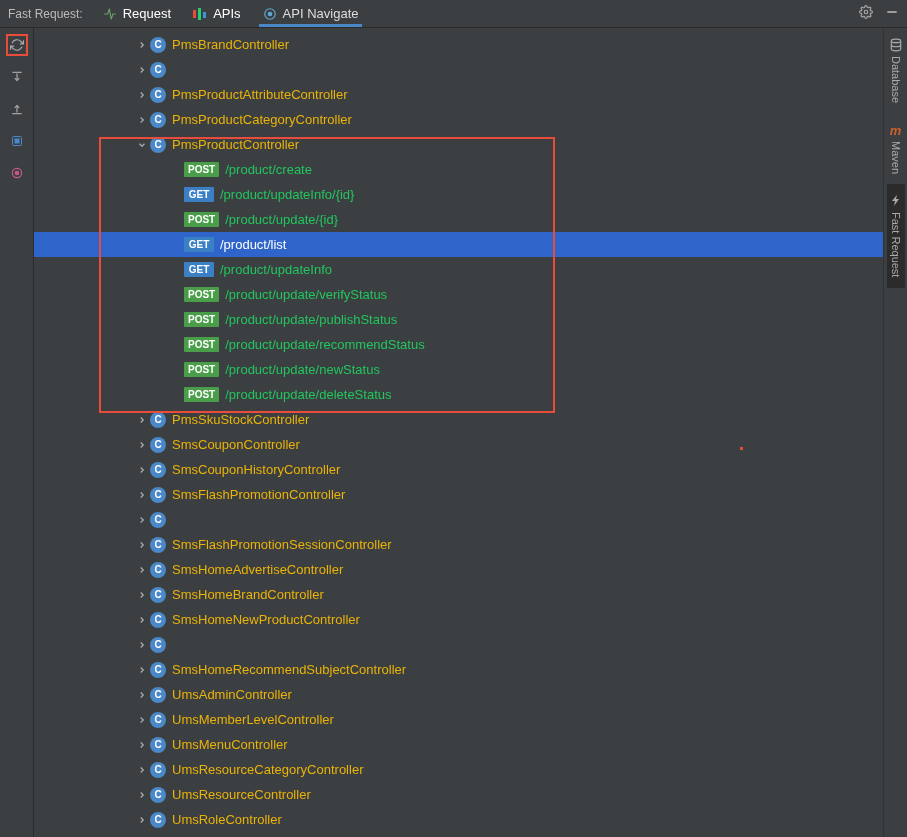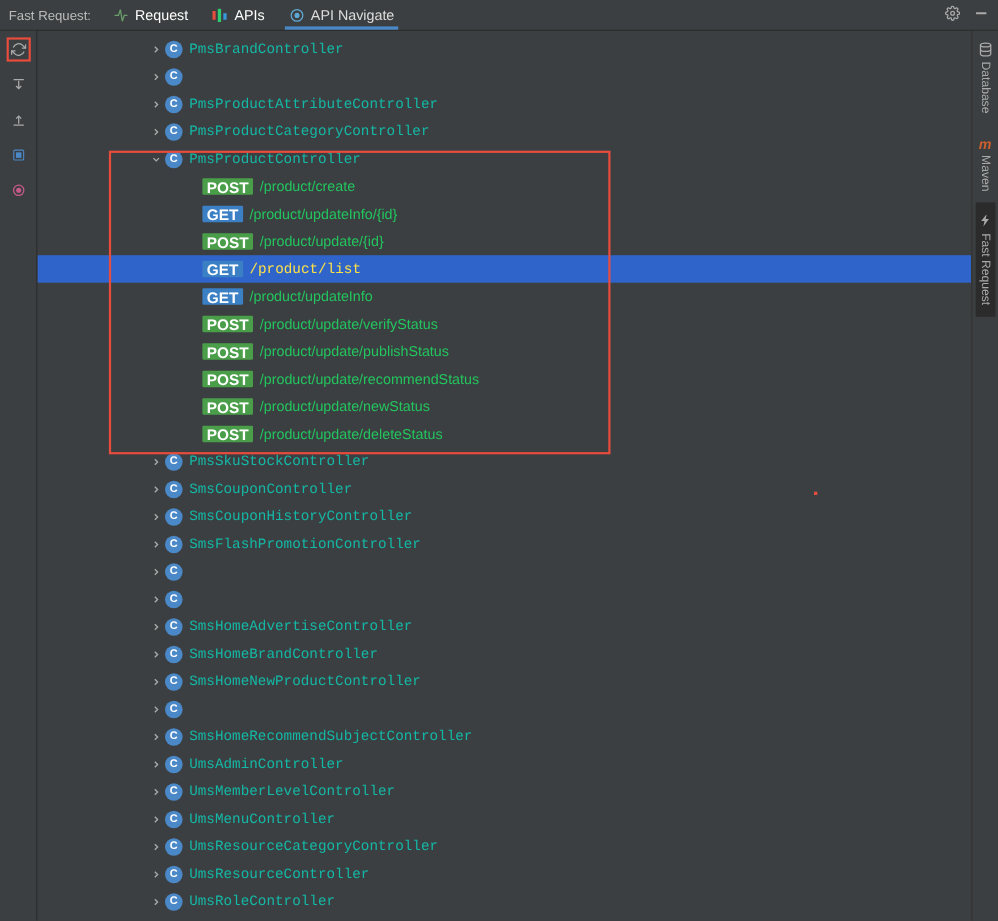--- a/index.html
+++ b/index.html
@@ -11,26 +11,26 @@
 .tab-icon{width:14px;height:14px;display:flex;align-items:center;justify-content:center;}
 .topbar-right{margin-left:auto;display:flex;gap:12px;align-items:center;}
 .gear,.minimize{color:#aaa;cursor:pointer;}
 .main{display:flex;height:calc(100% - 28px);}
 .left-tools{width:34px;background:#3c3f41;border-right:1px solid #2b2b2b;display:flex;flex-direction:column;align-items:center;padding-top:6px;gap:10px;}
 .tool-btn{width:22px;height:22px;display:flex;align-items:center;justify-content:center;color:#aaa;cursor:pointer;}
 .tool-btn.hl{border:2px solid #e74c3c;}
 .tree{flex:1;overflow-y:auto;padding-top:4px;}
 .row{display:flex;align-items:center;height:25px;padding-left:0;cursor:pointer;white-space:nowrap;}
 .row.selected{background:#2f65ca;color:#fff;}
-.row.selected .ctrl-name,.row.selected .endpoint-path{color:#fde047;font-family:Liberation Mono, monospace;}
+.row.selected .ctrl-name,.row.selected .endpoint-path{color:#ffffff;}
 .indent{display:inline-block;}
 .chevron{width:16px;height:16px;display:inline-flex;align-items:center;justify-content:center;color:#aaa;}
 .class-icon{width:16px;height:16px;border-radius:50%;background:#4a88c7;color:#fff;font-size:10px;font-weight:bold;display:inline-flex;align-items:center;justify-content:center;margin-right:6px;flex-shrink:0;}
-.ctrl-name{color:#14b8a6;font-family:Liberation Mono, monospace;}
-.method-badge{display:inline-flex;align-items:center;justify-content:center;height:15px;padding:0 4px;font-size:14px;font-weight:bold;color:#fff;margin-right:6px;border-radius:1px;flex-shrink:0;min-width:30px;}
+.ctrl-name{color:#eab308;}
+.method-badge{display:inline-flex;align-items:center;justify-content:center;height:15px;padding:0 4px;font-size:10px;font-weight:bold;color:#fff;margin-right:6px;border-radius:1px;flex-shrink:0;min-width:30px;}
 .method-POST{background:#4a9e4a;}
 .method-GET{background:#3b7fc4;}
 .endpoint-path{color:#22c55e;}
 .right-tools{width:24px;background:#3c3f41;border-left:1px solid #323232;display:flex;flex-direction:column;align-items:center;}
 .right-item{writing-mode:vertical-rl;text-orientation:mixed;padding:10px 2px;font-size:11px;color:#aaa;display:flex;align-items:center;gap:4px;cursor:pointer;}
 .right-item.dark{background:#2b2b2b;}
 .right-icon{writing-mode:horizontal-tb;width:14px;height:14px;display:flex;align-items:center;justify-content:center;}
 .hl-box{position:absolute;border:2px solid #e74c3c;pointer-events:none;z-index:10;}
 .red-dot{position:absolute;left:740px;top:447px;width:3px;height:3px;background:#e74c3c;}
 </style>
@@ -268,20 +268,21 @@
         <span class="class-icon">C</span>
       </div>
       <div class="row">
         <span class="indent" style="width:100px"></span>
         <span class="chevron">
           <svg width="10" height="10" viewBox="0 0 24 24" fill="none" stroke="currentColor" stroke-width="3">
             <polyline points="9 6 15 12 9 18"></polyline>
           </svg>
         </span>
         <span class="class-icon">C</span>
+        <span class="ctrl-name">SmsFlashPromotionSessionController</span>
       </div>
       <div class="row">
         <span class="indent" style="width:100px"></span>
         <span class="chevron">
           <svg width="10" height="10" viewBox="0 0 24 24" fill="none" stroke="currentColor" stroke-width="3">
             <polyline points="9 6 15 12 9 18"></polyline>
           </svg>
         </span>
         <span class="class-icon">C</span>
         <span class="ctrl-name">SmsHomeAdvertiseController</span>

